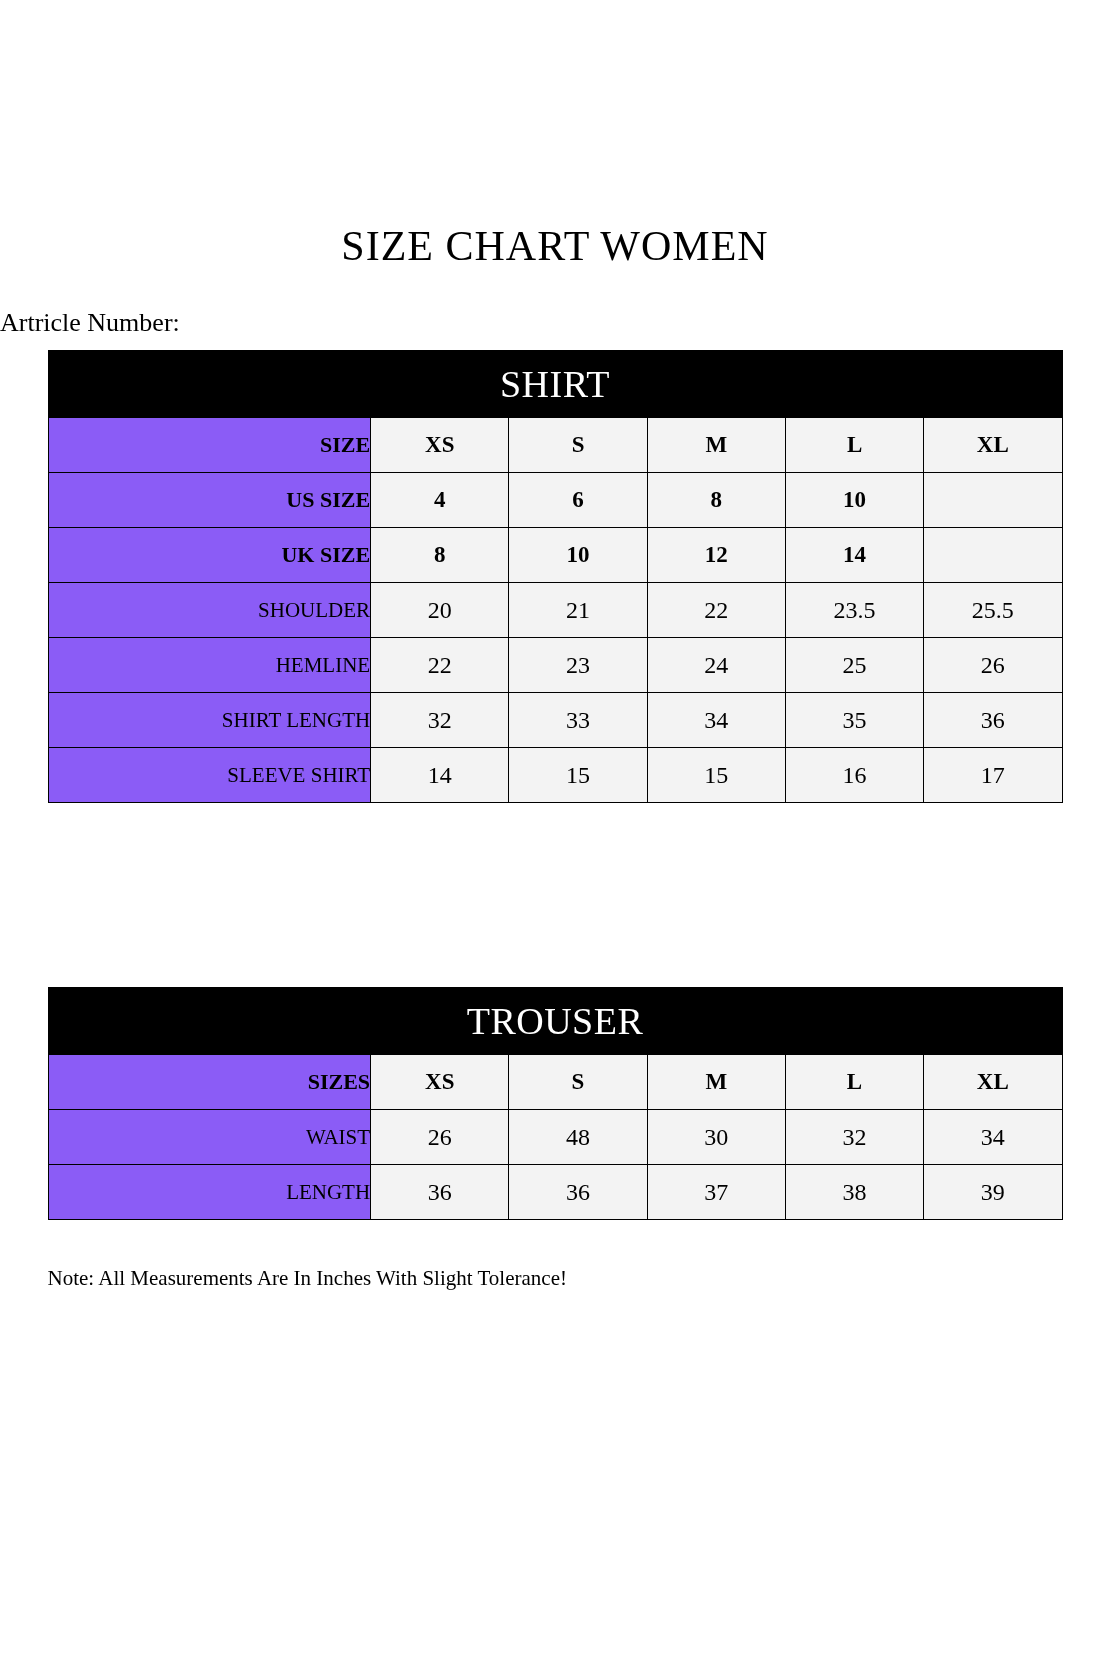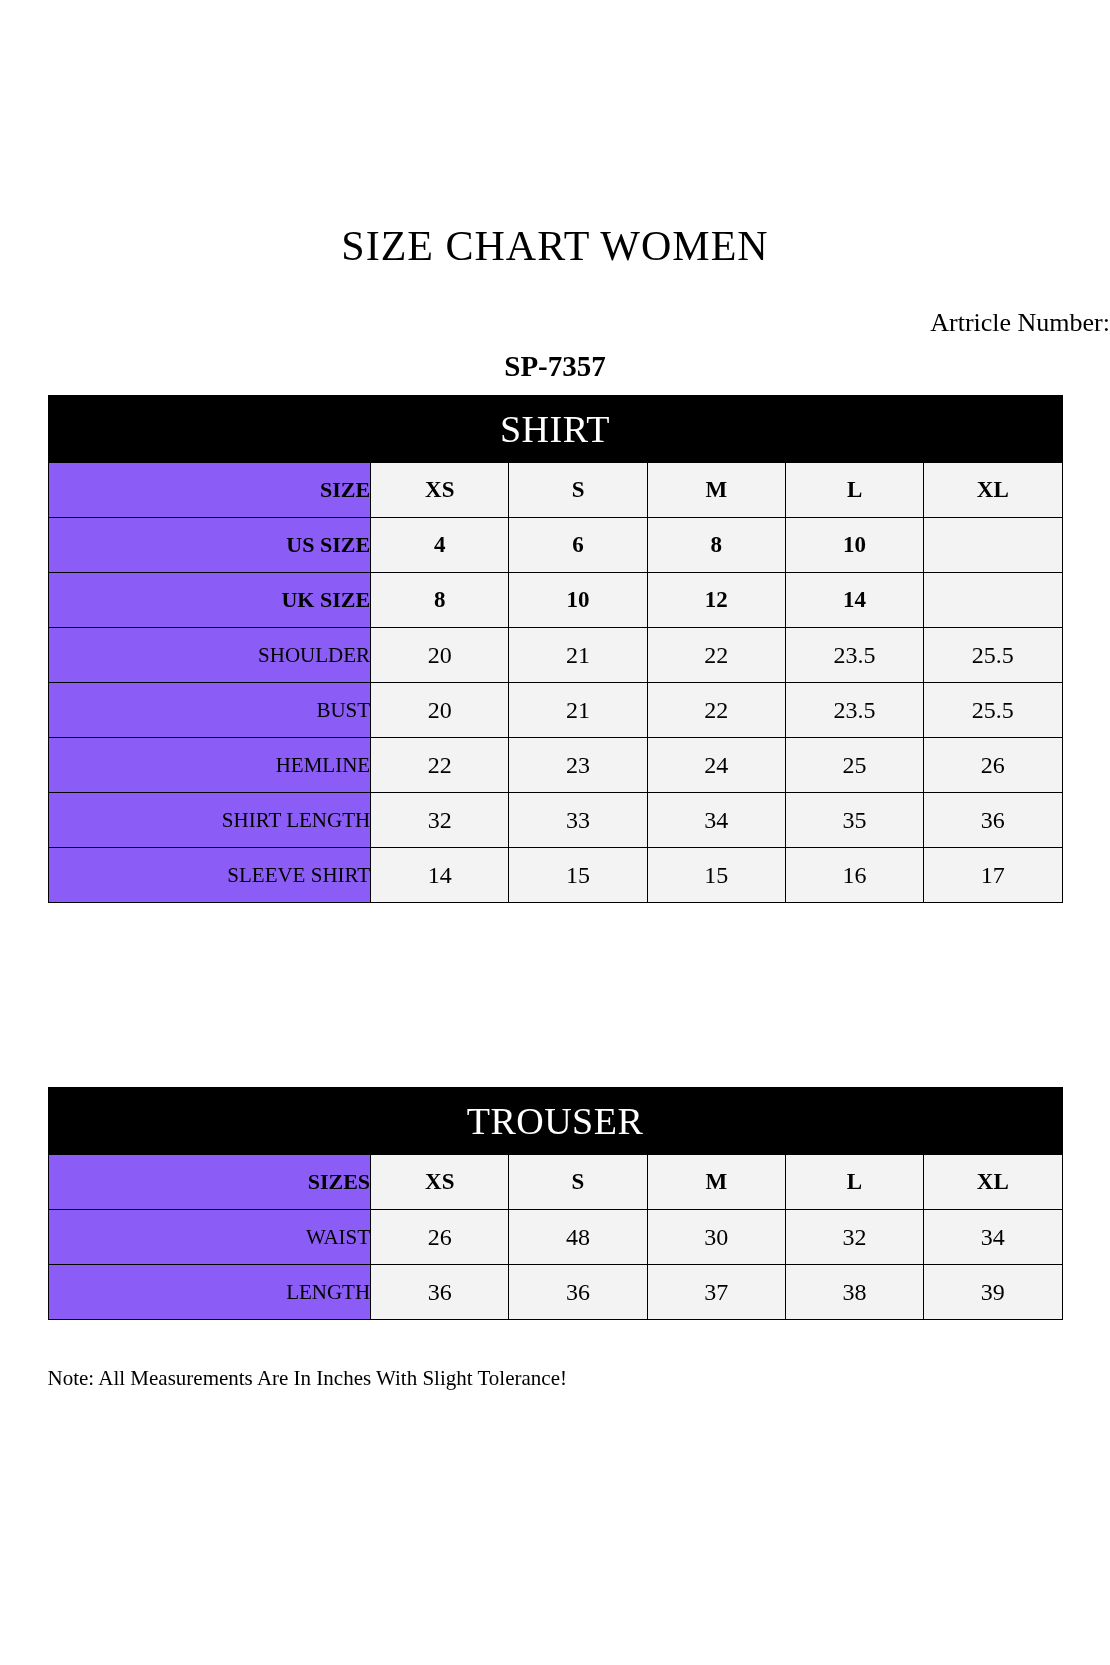--- a/index.html
+++ b/index.html
@@ -24,21 +24,21 @@
   .title {
     text-align: center;
     font-size: 42px;
     letter-spacing: 1px;
     margin: 0;
     padding-top: 222px;
     font-weight: 400;
     font-family: "Liberation Serif", serif;
   }
   .article-label {
-    text-align: right;
+    text-align: left;
     font-size: 26px;
     margin: 0;
     padding-top: 38px;
     font-weight: 400;
   }
   .article-value {
     text-align: center;
     font-size: 29px;
     margin: 0;
     padding-top: 12px;
@@ -108,21 +108,20 @@
   .col-label { width: 322px; }
   .col-v { width: 138px; }
 </style>
 </head>
 <body>
 
 <div class="page">
 
   <h1 class="title">SIZE CHART WOMEN</h1>
   <p class="article-label">Artricle Number:</p>
-  <p class="article-value">SP-7357</p>
 
   <div class="table-wrap">
     <table class="size-table">
       <colgroup>
         <col class="col-label">
           <col class="col-v">
           <col class="col-v">
           <col class="col-v">
           <col class="col-v">
           <col class="col-v">
@@ -161,28 +160,20 @@
 
         <tr>
           <td class="label-cell">SHOULDER</td>
           <td class="val-cell">20</td>
           <td class="val-cell">21</td>
           <td class="val-cell">22</td>
           <td class="val-cell">23.5</td>
           <td class="val-cell">25.5</td>
         </tr>
 
-        <tr>
-          <td class="label-cell">BUST</td>
-          <td class="val-cell">20</td>
-          <td class="val-cell">21</td>
-          <td class="val-cell">22</td>
-          <td class="val-cell">23.5</td>
-          <td class="val-cell">25.5</td>
-        </tr>
 
         <tr>
           <td class="label-cell">HEMLINE</td>
           <td class="val-cell">22</td>
           <td class="val-cell">23</td>
           <td class="val-cell">24</td>
           <td class="val-cell">25</td>
           <td class="val-cell">26</td>
         </tr>
 

